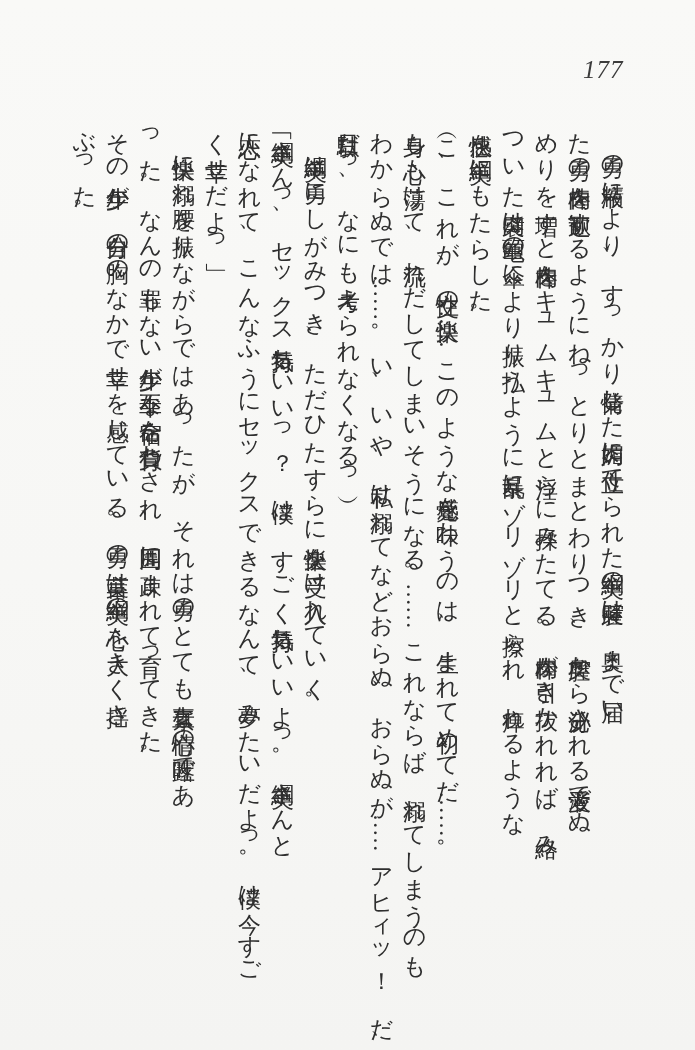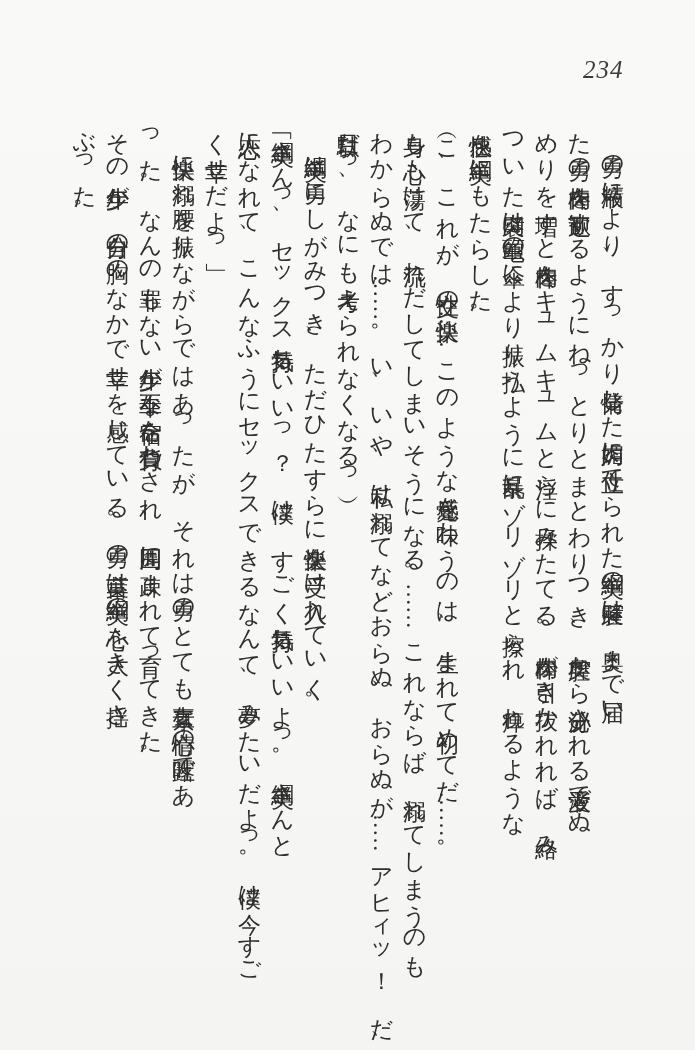--- a/index.html
+++ b/index.html
@@ -49,21 +49,21 @@
     height: 874px; 
   }
   .ind-1 { text-indent: 1em; }   
   .ind-q { text-indent: 0.35em; }
 </style>
 </head>
 <body>
 
 <div class="page">
 
-  <div class="page-number">234</div>
+  <div class="page-number">177</div>
 
   <div class="text-block">
 
     <div class="para">
       <div class="vline ind-1">勇の精液により、すっかり発情した媚肉に仕立てられた美綱の膣襞は、奥まで届い</div>
       <div class="vline">た勇の肉棒を歓迎するようにねっとりとまとわりつき、膣奥から分泌される愛液でぬ</div>
       <div class="vline">めりを増すと肉棒をキュムキュムと淫らに揉みたてる。肉棒が引き抜かれれば、絡み</div>
       <div class="vline">ついた肉襞は亀頭の傘により振り払うように乱暴にゾリゾリと擦られ、痺れるような</div>
       <div class="vline">快感を美綱にもたらした。</div>
     </div>

